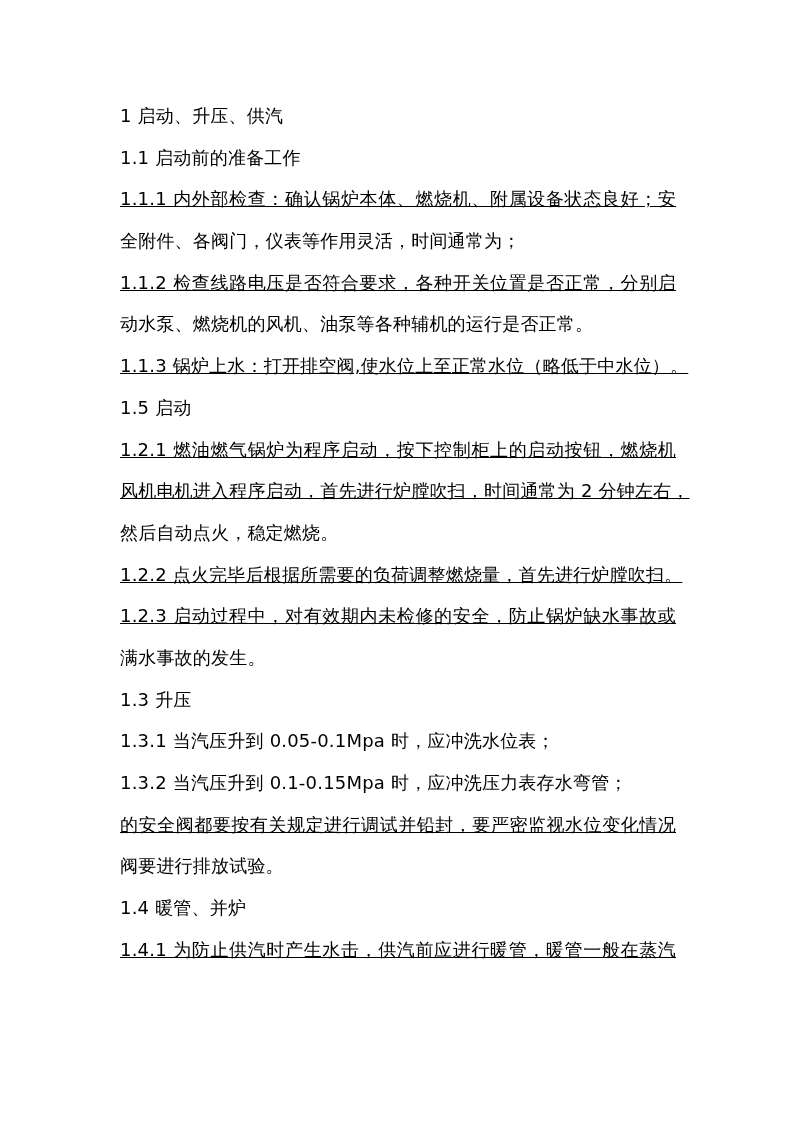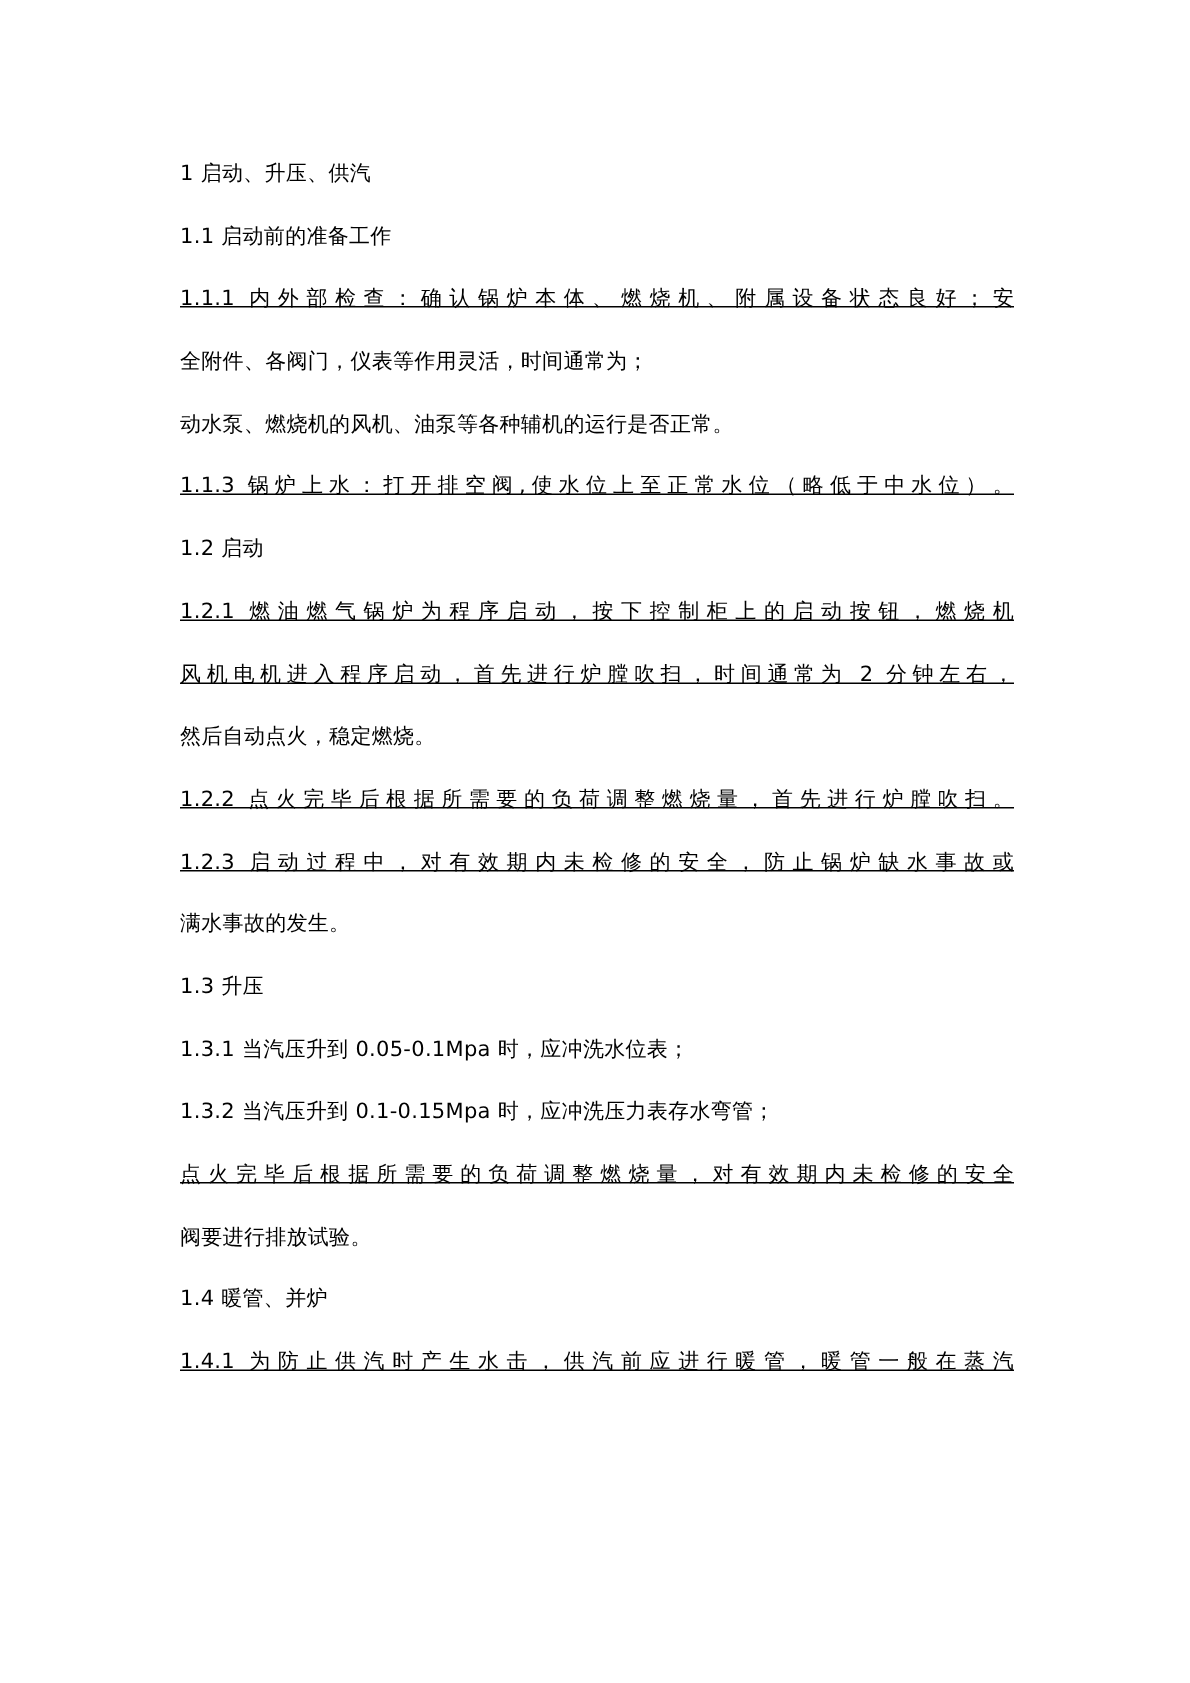--- a/index.html
+++ b/index.html
@@ -17,47 +17,48 @@
     }
     .page {
       position: absolute;
       left: 120px;
       top: 104px;
       width: 556px;
     }
     .line {
       height: 41.7px;
       line-height: 24px;
-      font-size: 14px;
+      font-size: 18px;
       white-space: nowrap;
       letter-spacing: 0.2px;
     }
     .line.justify {
       text-align: justify;
       text-align-last: justify;
       text-decoration: underline;
     }
   </style>
 </head>
 <body>
 
 <div class="page">
   <div class="line">1 启动、升压、供汽</div>
   <div class="line">1.1 启动前的准备工作</div>
   <div class="line justify">1.1.1 内外部检查：确认锅炉本体、燃烧机、附属设备状态良好；安</div>
   <div class="line">全附件、各阀门，仪表等作用灵活，时间通常为；</div>
+  <div class="line justify">1.1.2 检查线路电压是否符合要求，各种开关位置是否正常，分别启</div>
   <div class="line">动水泵、燃烧机的风机、油泵等各种辅机的运行是否正常。</div>
   <div class="line justify">1.1.3 锅炉上水：打开排空阀,使水位上至正常水位（略低于中水位）。</div>
-  <div class="line">1.2 启动</div>
+  <div class="line">1.5 启动</div>
   <div class="line justify">1.2.1 燃油燃气锅炉为程序启动，按下控制柜上的启动按钮，燃烧机</div>
   <div class="line justify">风机电机进入程序启动，首先进行炉膛吹扫，时间通常为 2 分钟左右，</div>
   <div class="line">然后自动点火，稳定燃烧。</div>
   <div class="line justify">1.2.2 点火完毕后根据所需要的负荷调整燃烧量，首先进行炉膛吹扫。</div>
   <div class="line justify">1.2.3 启动过程中，对有效期内未检修的安全，防止锅炉缺水事故或</div>
   <div class="line">满水事故的发生。</div>
   <div class="line">1.3 升压</div>
   <div class="line">1.3.1 当汽压升到 0.05-0.1Mpa 时，应冲洗水位表；</div>
   <div class="line">1.3.2 当汽压升到 0.1-0.15Mpa 时，应冲洗压力表存水弯管；</div>
-  <div class="line justify">点火完毕后根据所需要的负荷调整燃烧量，对有效期内未检修的安全</div>
+  <div class="line justify">的安全阀都要按有关规定进行调试并铅封，要严密监视水位变化情况</div>
   <div class="line">阀要进行排放试验。</div>
   <div class="line">1.4 暖管、并炉</div>
   <div class="line justify">1.4.1 为防止供汽时产生水击，供汽前应进行暖管，暖管一般在蒸汽</div>
 </div>
 
 </body></html>

